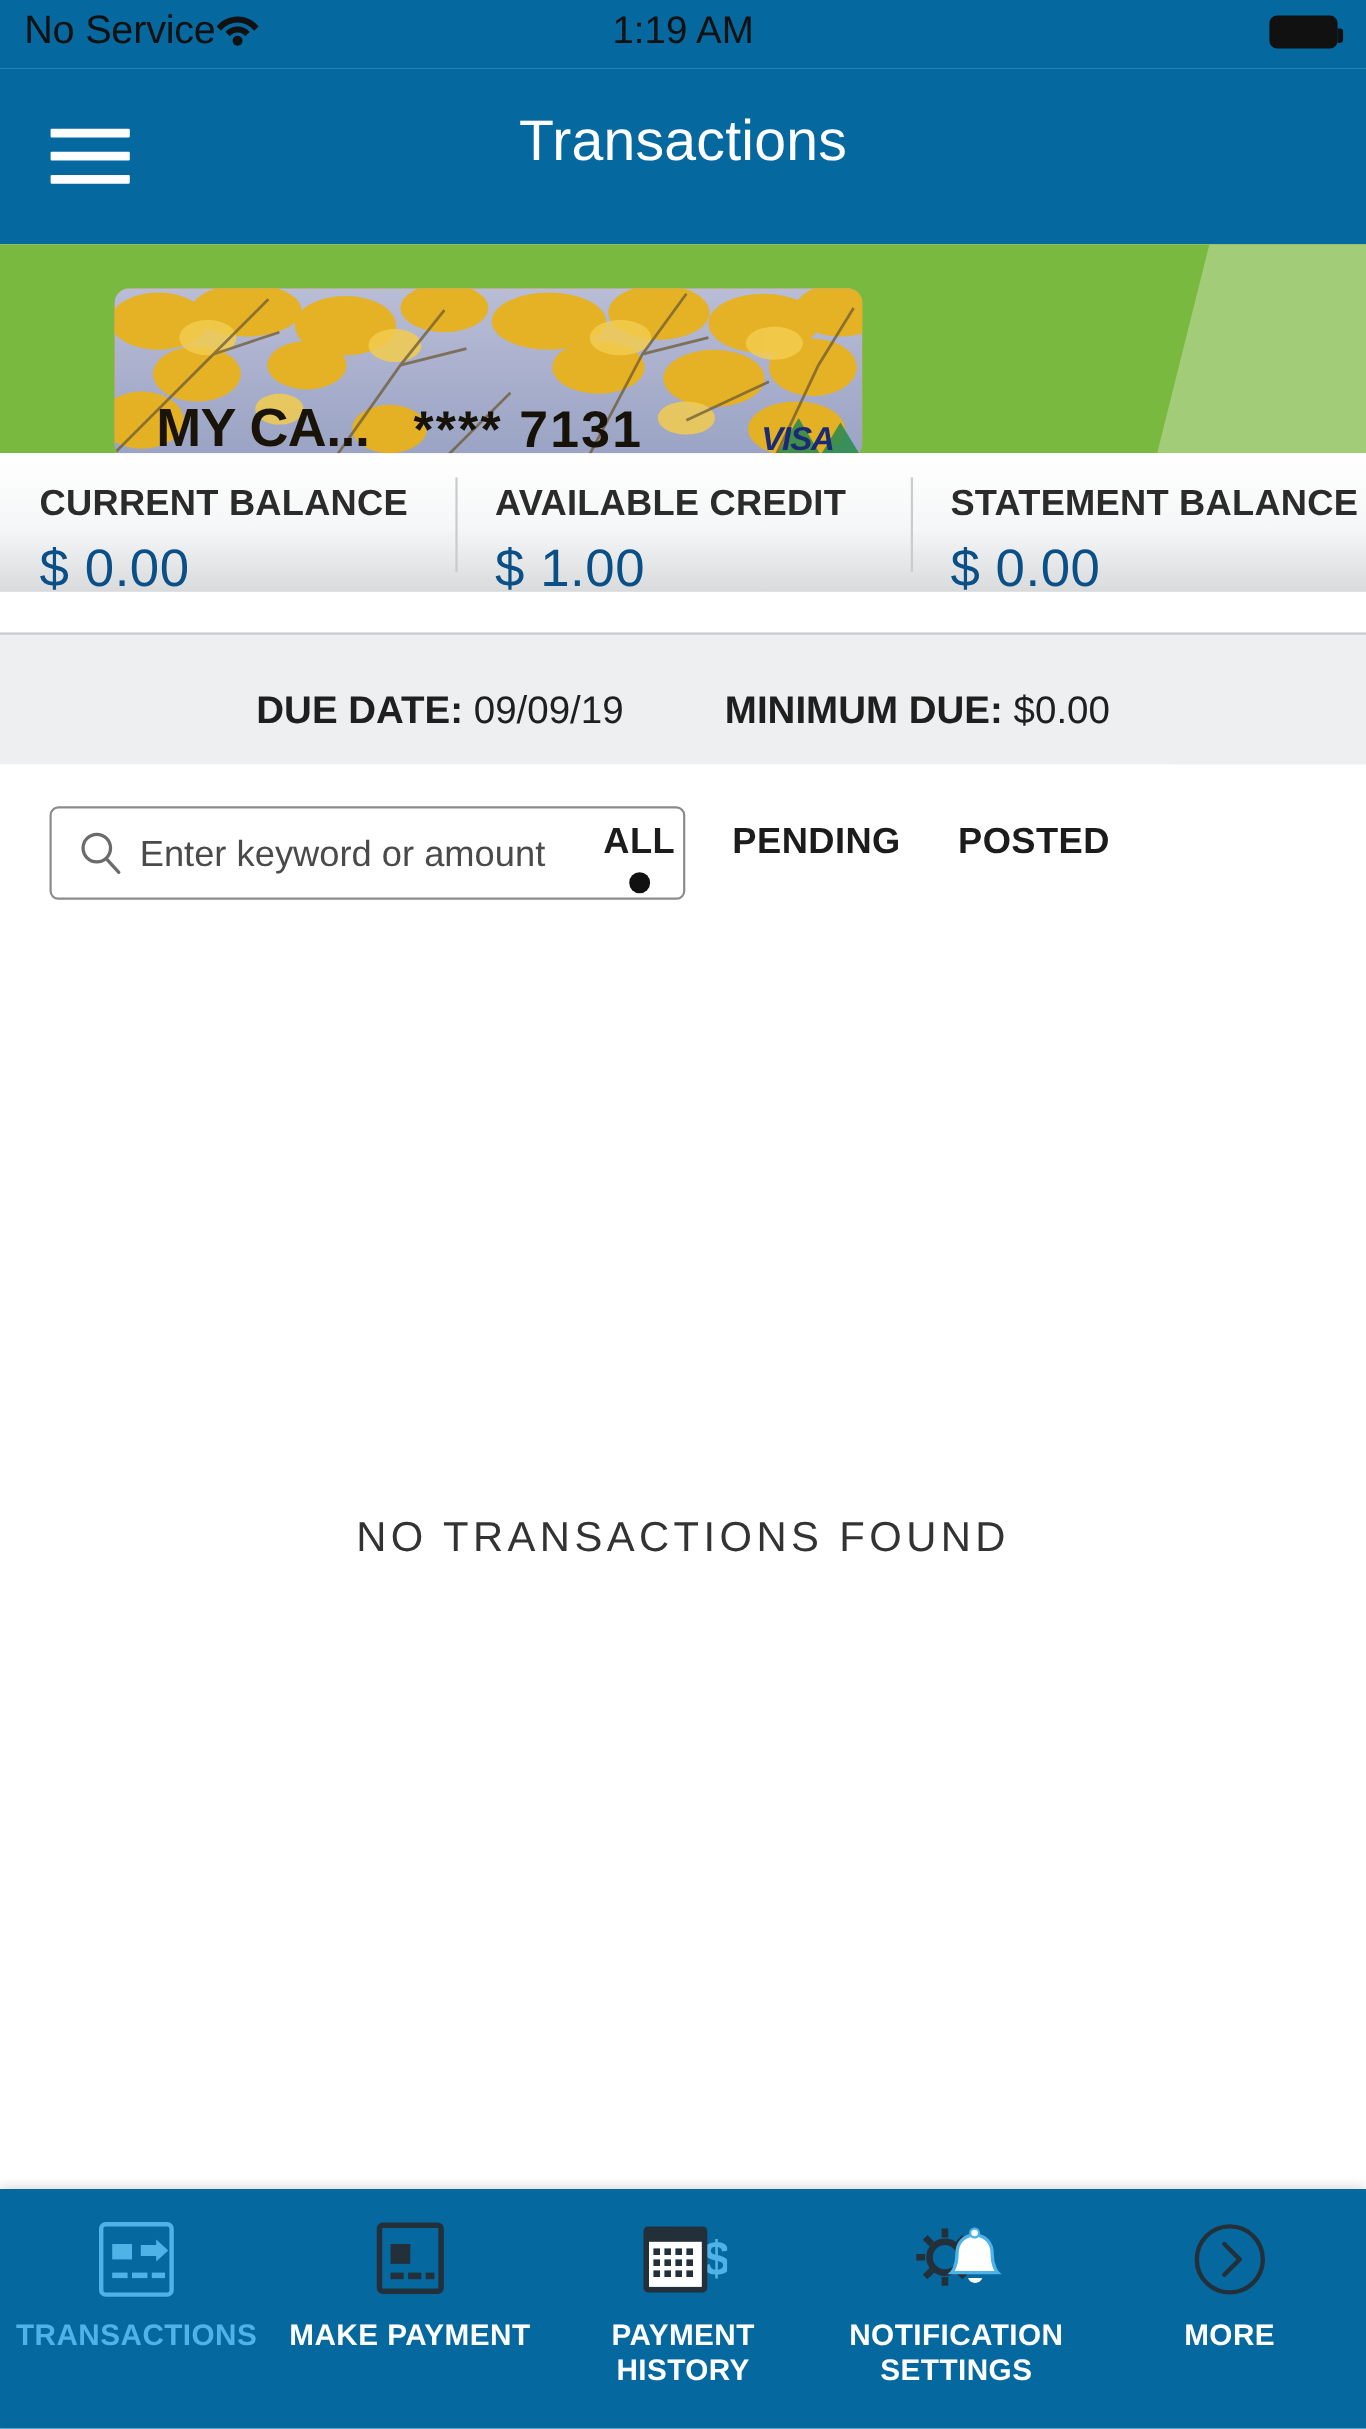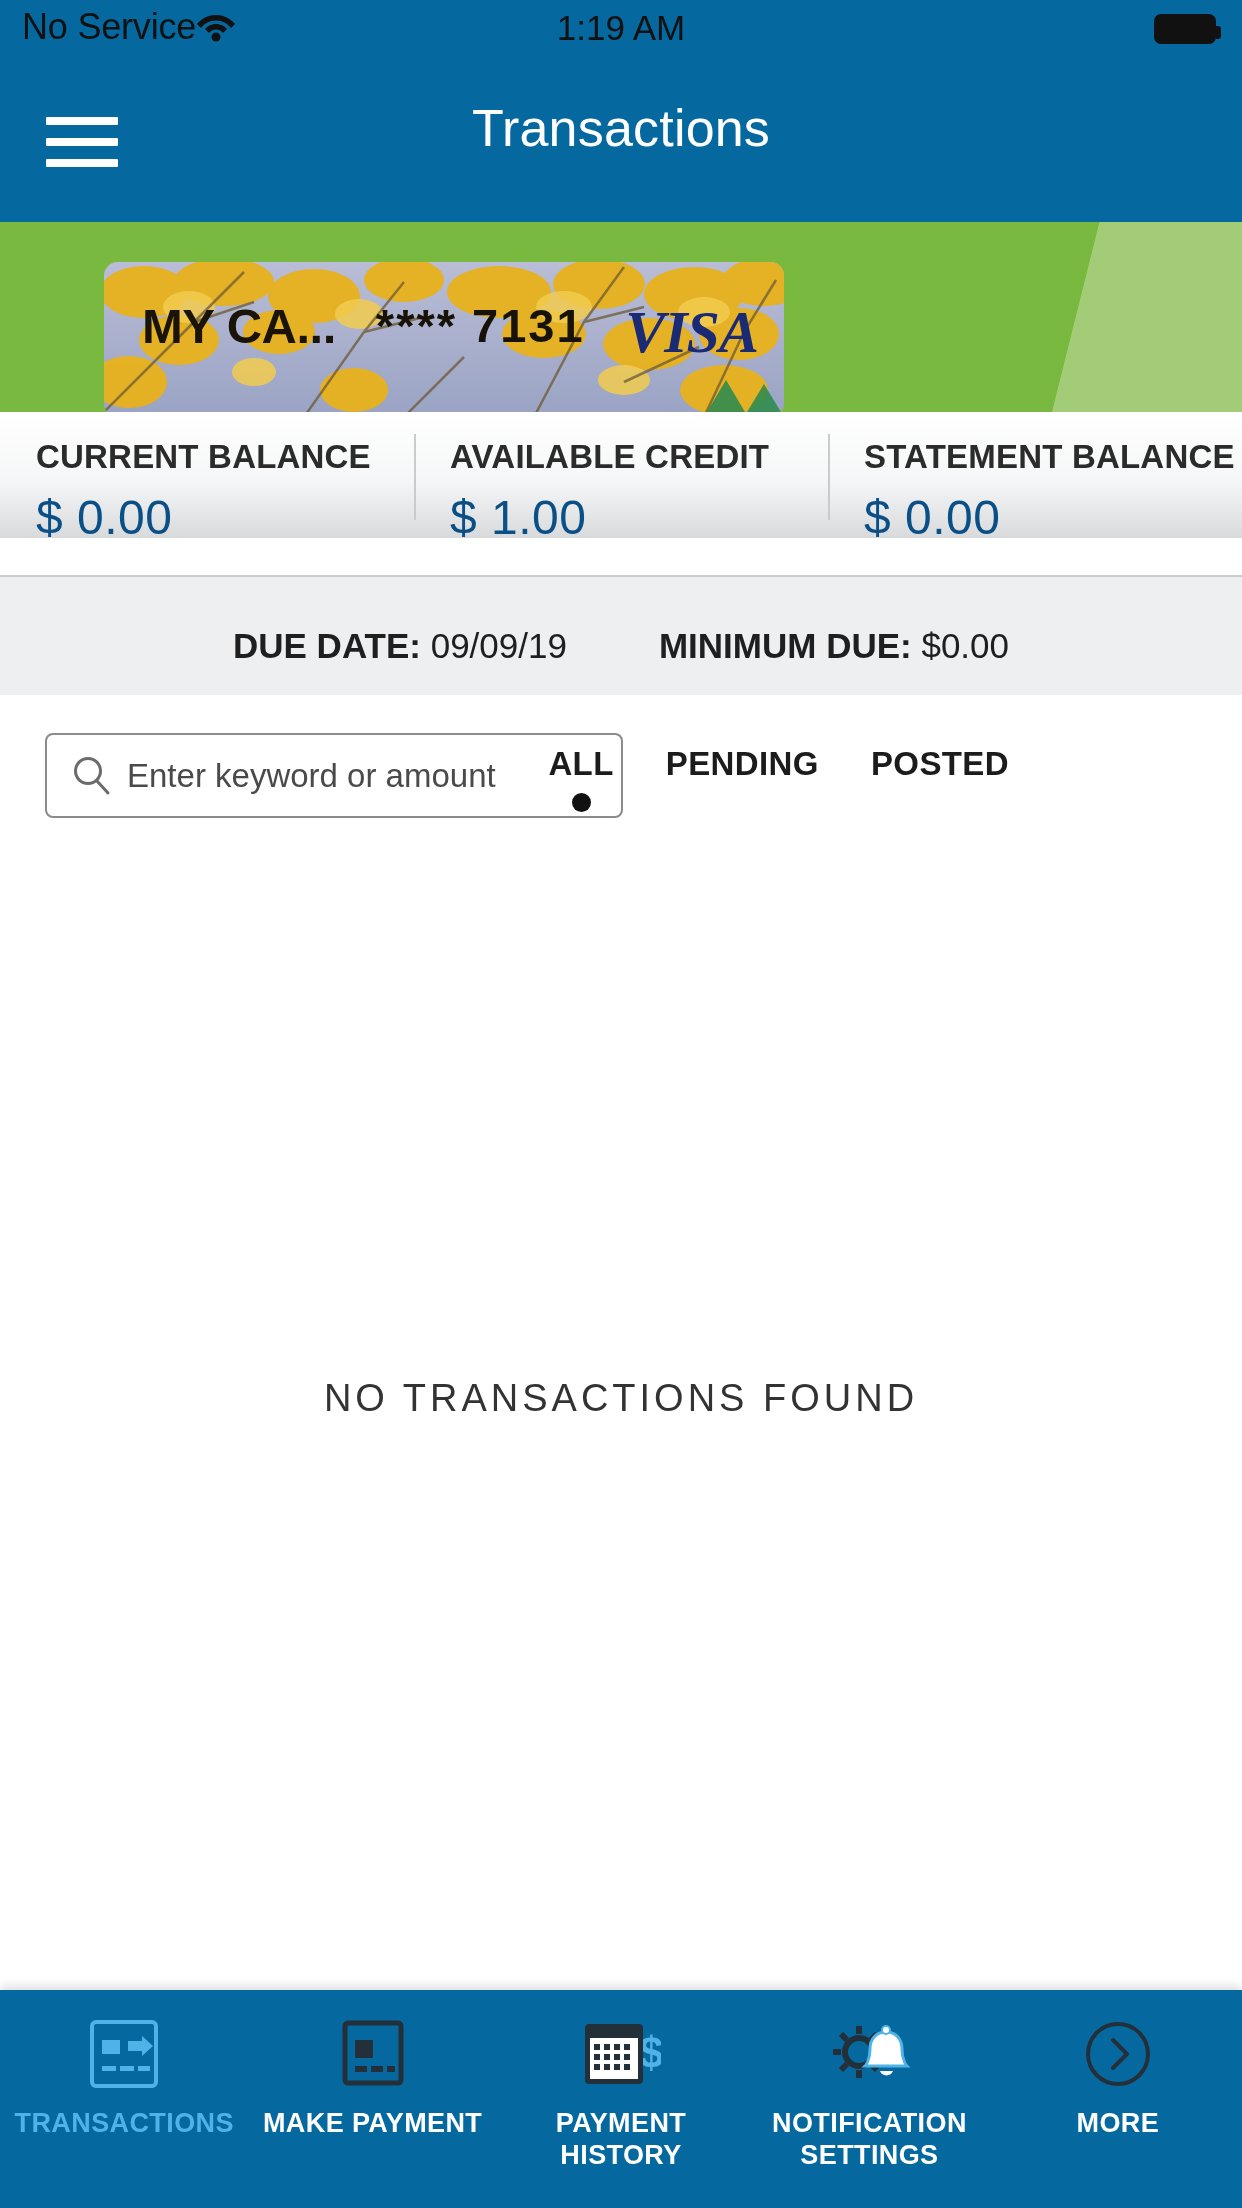--- a/index.html
+++ b/index.html
@@ -66,37 +66,37 @@
   }
   .card {
     position:absolute; left:104px; top:40px;
     width:680px; height:155px;
     border-radius:14px; overflow:hidden;
     background:#caa34a;
   }
   .card-photo { position:absolute; inset:0; }
   .card-overlay {
     position:absolute; inset:0;
-    display:flex; align-items:flex-start;
+    display:flex; align-items:flex-end;
     padding:0 26px 0 38px;
     margin-top:36px;
   }
   .card-name {
     font-size:49px; font-weight:bold; color:#1a1408;
     letter-spacing:-0.5px; white-space:nowrap;
   }
   .card-number {
     font-size:47px; font-weight:bold; color:#161208;
     letter-spacing:2px; margin-left:40px; white-space:nowrap;
     font-family:"Liberation Sans", sans-serif;
   }
   .visa-logo {
-    margin-left:auto; font-size:60px; font-weight:bold;
+    margin-left:auto; font-size:30px; font-weight:bold;
     font-style:italic; color:#1a2a75; letter-spacing:-1px;
-    font-family:Liberation Serif, serif;
+    font-family:Liberation Sans, sans-serif;
   }
 
   
   .balances {
     position:absolute; top:412px; left:0; width:1242px; height:126px;
     background:linear-gradient(180deg,#ffffff 0%, #f5f6f7 55%, #d9dadc 100%);
     display:flex;
   }
   .bal-cell {
     flex:1; position:relative;

